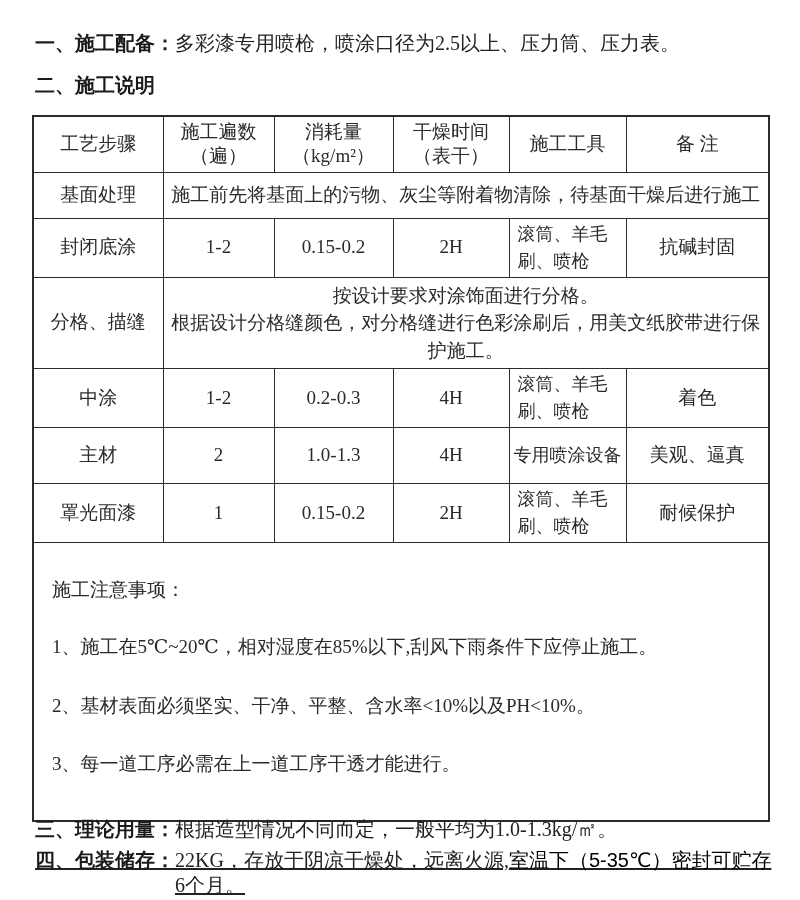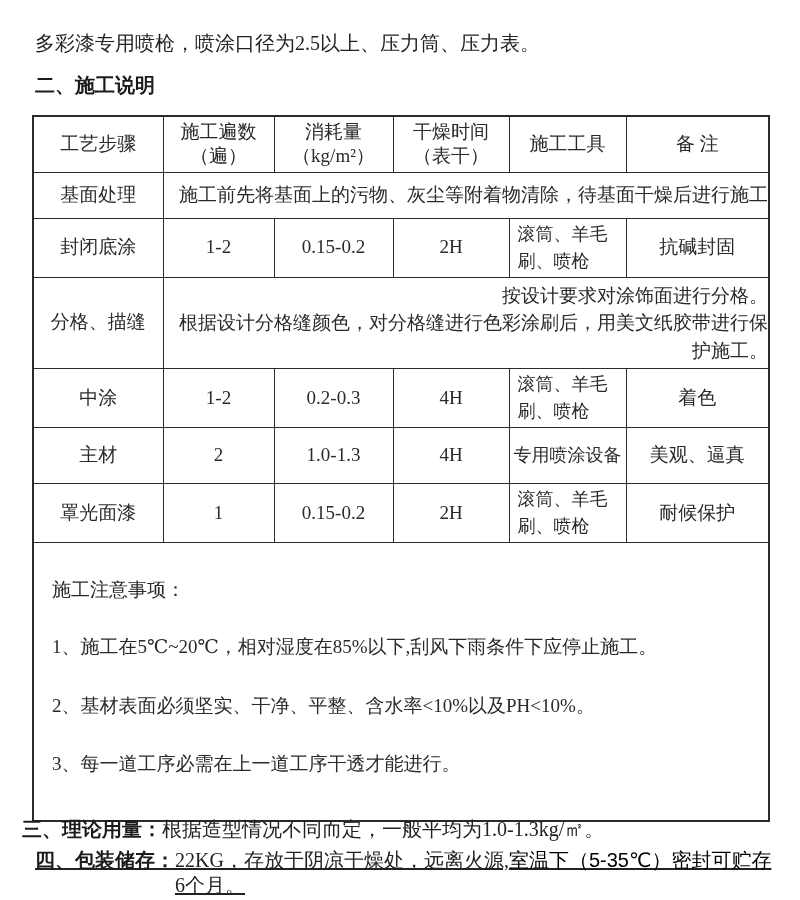--- a/index.html
+++ b/index.html
@@ -6,35 +6,35 @@
   .page{
     position:relative;width:800px;height:900px;background:#ffffff;overflow:hidden;
     font-family:"Liberation Serif","DejaVu Serif",serif;
     color:#222222;
   }
   .para{position:absolute;display:flex;align-items:flex-start;font-size:20px;line-height:26px;}
   .para .label{font-weight:bold;white-space:nowrap;flex:none;color:#1b1b1b;}
   .para .content{white-space:pre-line;}
   .p1{left:35px;top:30px;width:745px;}
   .p2{left:35px;top:72px;}
-  .p3{left:22px;top:816px;width:750px;}
+  .p3{left:35px;top:816px;width:750px;}
   .p4{left:35px;top:848px;width:750px;line-height:25px;text-decoration:underline;}
   .emph-sans{font-family:"Liberation Sans","DejaVu Sans",sans-serif;color:#000000;}
 
   table.proc{
     position:absolute;left:32px;top:115px;
     width:736px;table-layout:fixed;border-collapse:collapse;
     font-size:19px;color:#2a2a2a;
   }
   table.proc,
   table.proc th, table.proc td{border:1px solid #2b2b2b;}
   table.proc{border:2px solid #2b2b2b;}
   th,td{vertical-align:middle;text-align:center;white-space:pre-line;padding:2px 4px;line-height:1.3;}
   th{font-weight:normal;}
-  td.spantext{text-align:right;padding:4px 0;line-height:1.45;}
+  td.spantext{text-align:center;padding:4px 0;line-height:1.45;}
   td.tools{font-size:18px;text-align:left;padding:2px 3px 2px 8px;line-height:1.5;}
   td.tools.center{text-align:center;padding:2px 2px;}
   td.remark-left{text-align:left;padding:2px 8px;line-height:1.5;}
   tr.h-header{height:56px;}
   tr.h-base{height:46px;}
   tr.h-putty{height:55px;}
   tr.h-primer{height:56px;}
   tr.h-groove{height:80px;}
   tr.h-mid{height:54px;}
   tr.h-main{height:56px;}
@@ -44,20 +44,21 @@
   td.notes-cell{text-align:left;padding:10px 18px;line-height:1.3;}
   .notes-title{margin:0 0 8px 0;}
   .notes-item{margin:0 0 9px 0;}
 </style>
 </head>
 <body>
 
 <div class="page">
 
   <div class="para p1">
+    <span class="label">一、施工配备：</span>
     <span class="content">多彩漆专用喷枪，喷涂口径为2.5以上、压力筒、压力表。</span>
   </div>
 
   <div class="para p2">
     <span class="label">二、施工说明</span>
   </div>
 
   <table class="proc">
     <colgroup>
       <col style="width:130px">

